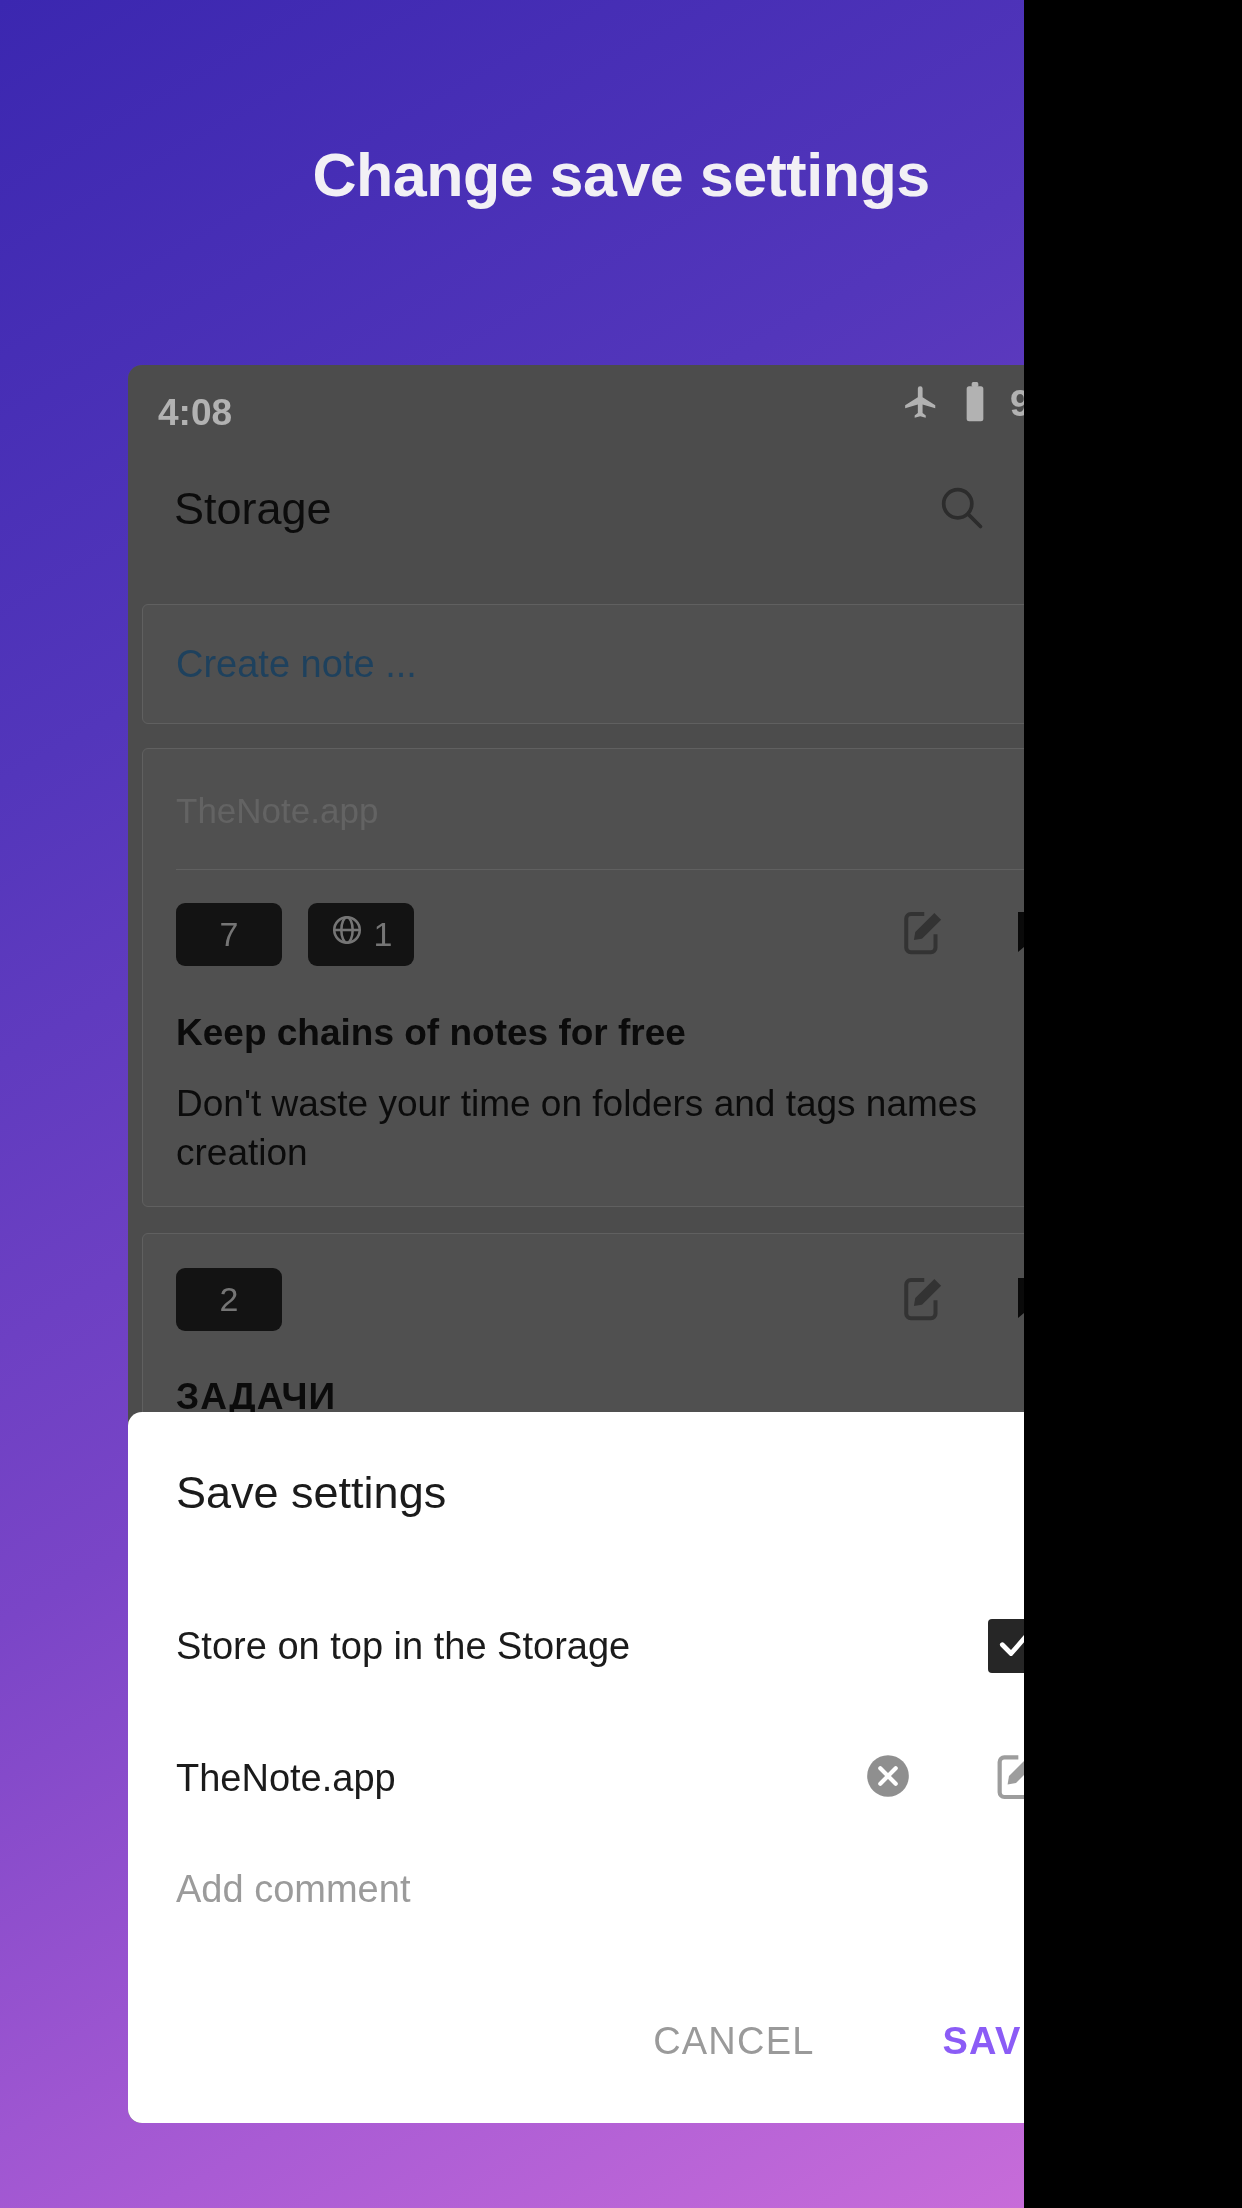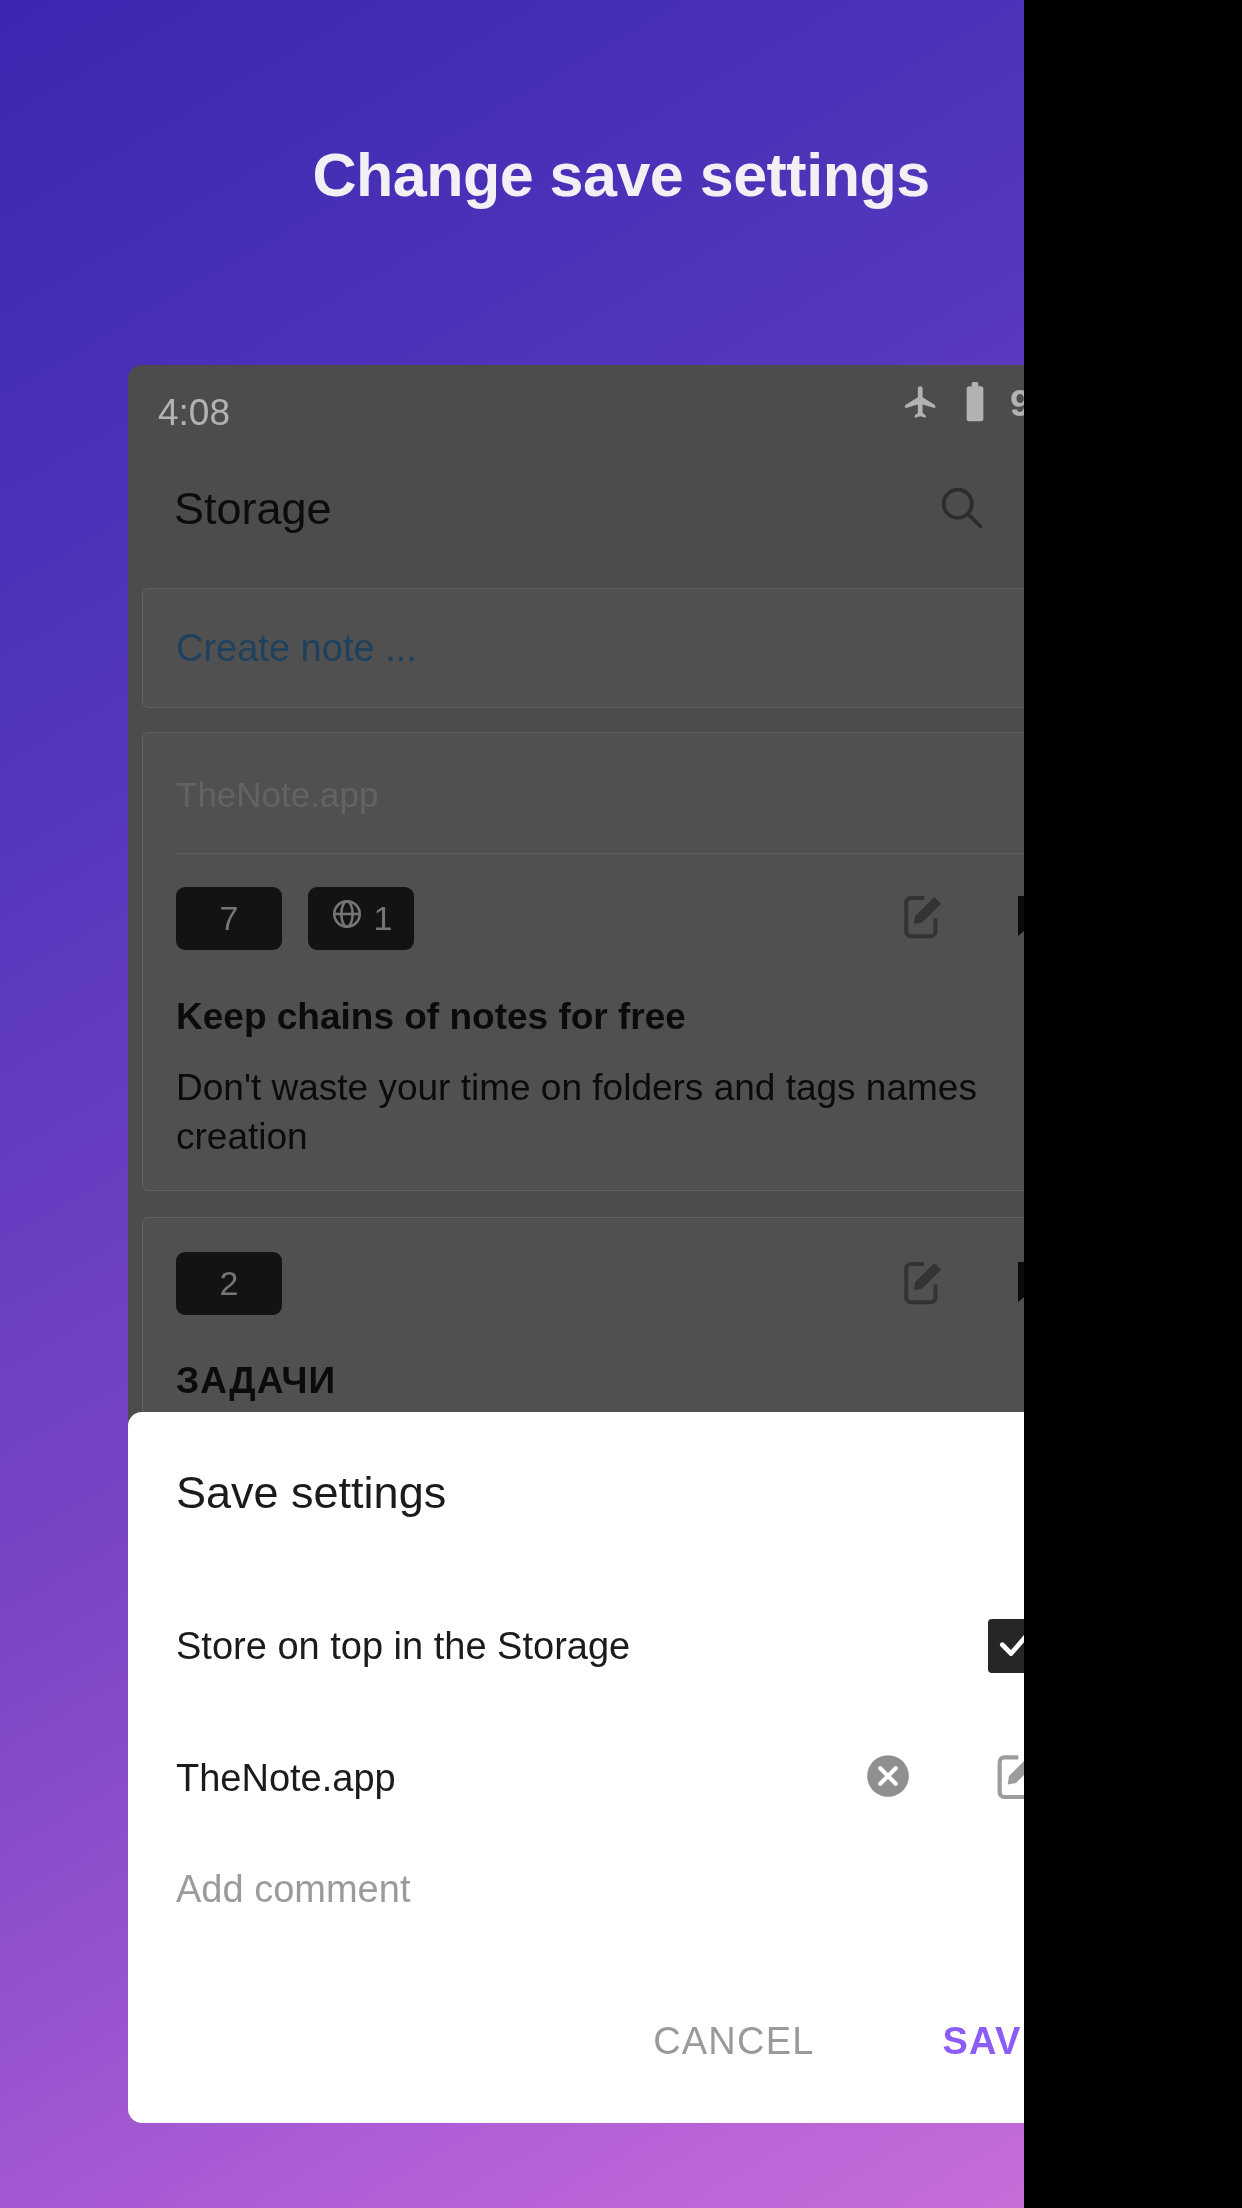--- a/index.html
+++ b/index.html
@@ -59,21 +59,21 @@
     height: 78px;
     display: flex;
     align-items: center;
     justify-content: space-between;
     padding: 0 30px;
     box-sizing: border-box;
     color: #ffffff;
   }
   #status-time {
     font-size: 37px;
-    font-weight: normal;
+    font-weight: bold;
     letter-spacing: 0px;
     margin-top: 18px;
   }
   .status-right {
     display: flex;
     align-items: center;
     gap: 24px;
   }
   #battery-percent {
     font-size: 37px;
@@ -119,21 +119,21 @@
 
   .card {
     background: #737373;
     border: 1px solid #8a8a8a;
     border-radius: 6px;
     box-sizing: border-box;
   }
 
   
   #create-note-card {
-    margin-top: 13px;
+    margin-top: 29px;
     height: 120px;
     display: flex;
     align-items: center;
     padding: 0 33px;
   }
   #create-note-text {
     color: #2c5d86;
     font-size: 38px;
   }
 

